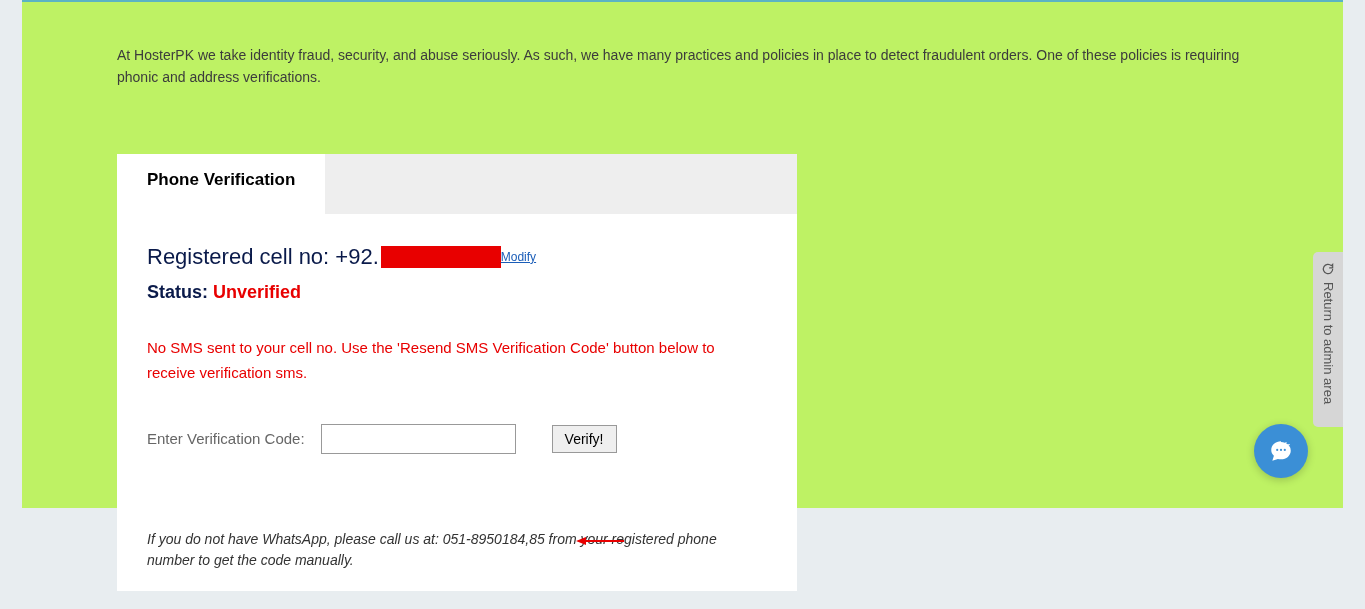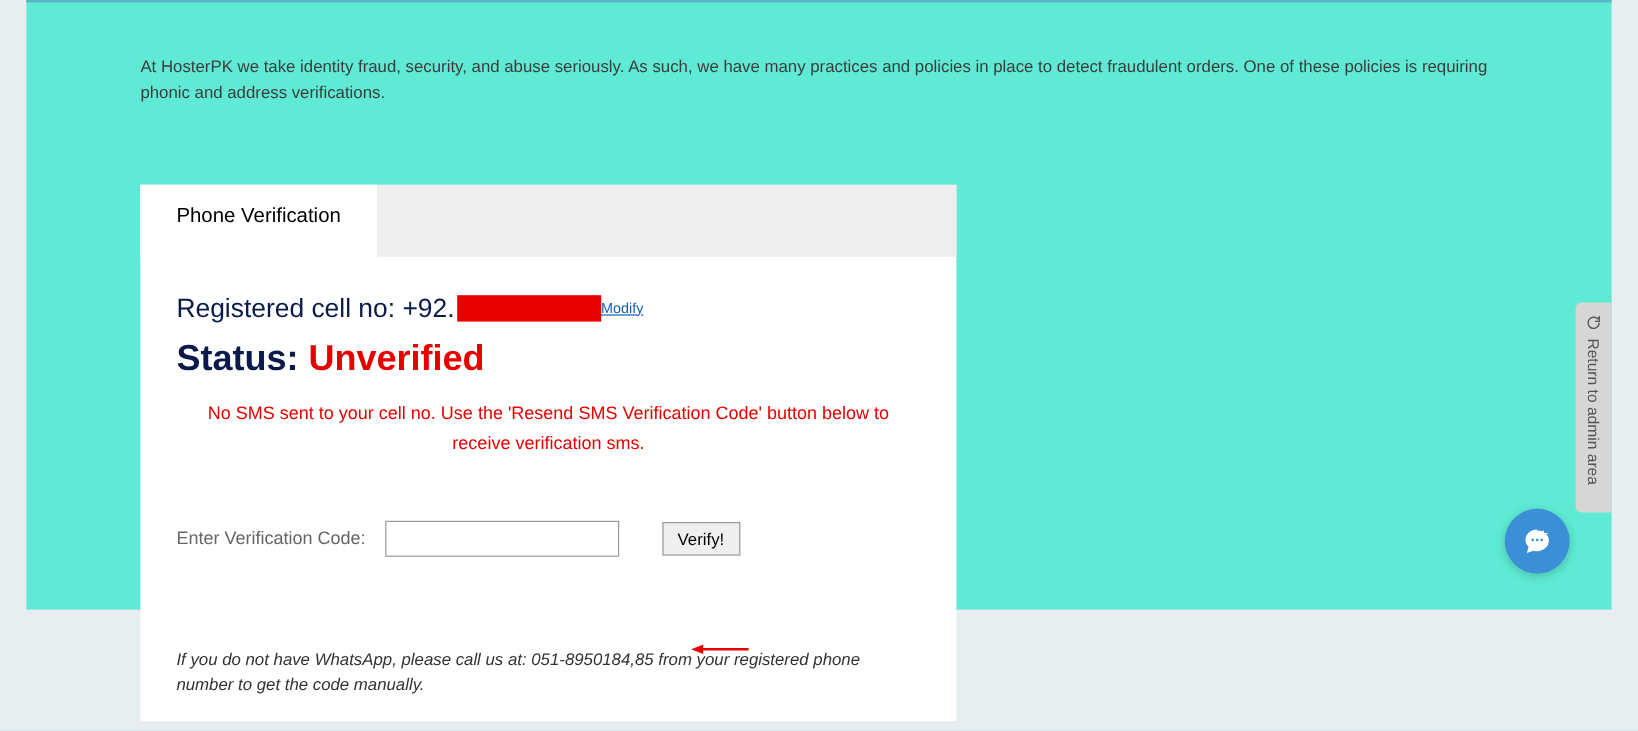--- a/index.html
+++ b/index.html
@@ -5,21 +5,21 @@
     * { margin: 0; padding: 0; box-sizing: border-box; }
     body {
       font-family: -apple-system, BlinkMacSystemFont, 'Segoe UI', Arial, sans-serif;
       background: #e8edf0;
       width: 1365px;
       height: 609px;
       overflow: hidden;
       position: relative;
     }
     .page-outer {
-      background: #5eead4;
+      background: #bef264;
       margin: 0 22px;
       height: 508px;
       position: relative;
       border-top: 2px solid #5bb3c4;
     }
     .intro-text {
       padding: 42px 95px 0 95px;
       color: #3c3c3c;
       font-size: 14px;
       line-height: 1.6;
@@ -31,21 +31,21 @@
     }
     .tab-header {
       background: #eeeeee;
       height: 60px;
       display: flex;
       align-items: stretch;
     }
     .tab {
       background: #fff;
       padding: 16px 30px;
-      font-weight: 400;
+      font-weight: 700;
       font-size: 17px;
       color: #000;
     }
     .card-body {
       padding: 30px 30px 20px 30px;
     }
     .cell-no-line {
       display: flex;
       align-items: center;
       margin-bottom: 12px;
@@ -63,32 +63,31 @@
       vertical-align: middle;
       margin-left: 2px;
     }
     .modify-link {
       color: #1a5db8;
       font-size: 12px;
       text-decoration: underline;
       text-align: center;
     }
     .status-line {
-      font-size: 30px;
+      font-size: 18px;
       font-weight: 700;
       color: #0a1a4a;
-      margin-bottom: 16px;
+      margin-bottom: 32px;
     }
     .status-value { color: #e80000; }
     .warning-text {
       color: #e80000;
       font-size: 15px;
       line-height: 1.7;
-      margin-bottom: 51px;
-      text-align: center;
+      margin-bottom: 38px;
     }
     .verify-row {
       display: flex;
       align-items: center;
       gap: 16px;
       margin-bottom: 75px;
     }
     .verify-label {
       color: #666;
       font-size: 15px;

